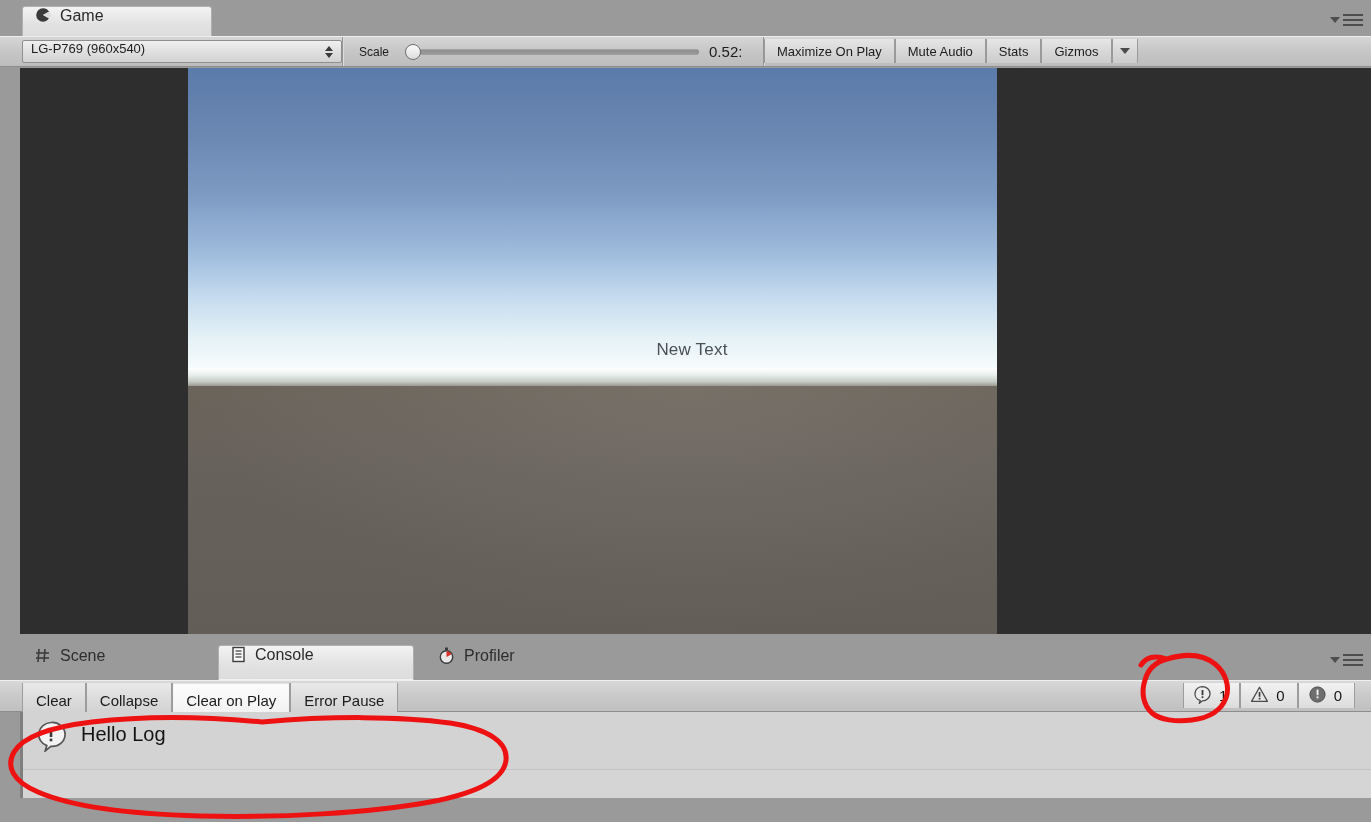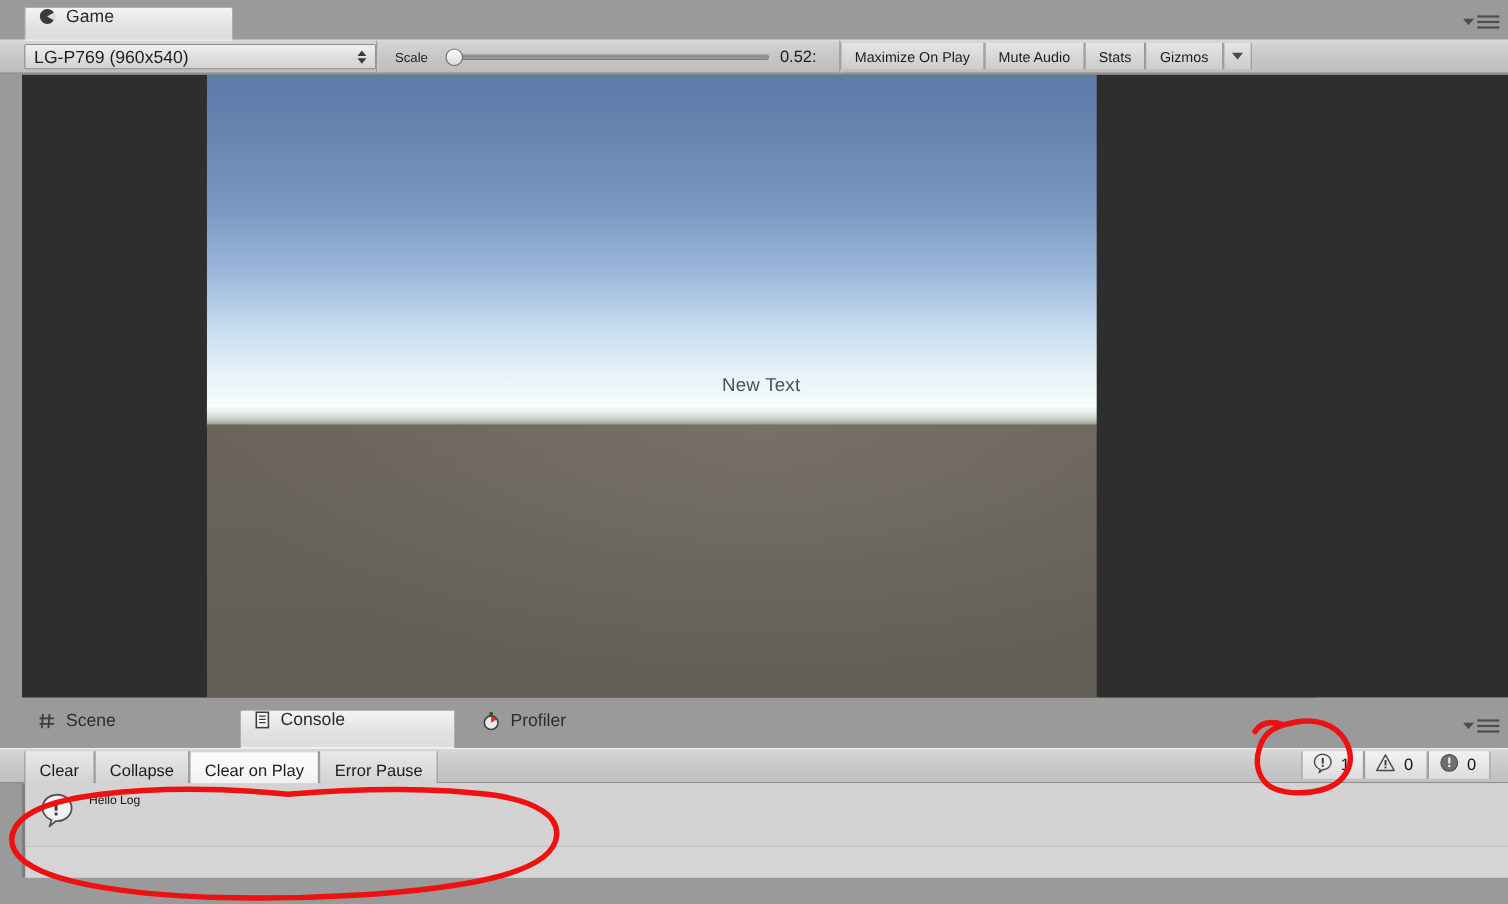--- a/index.html
+++ b/index.html
@@ -77,23 +77,23 @@
     display: flex; align-items: stretch;
   }
   .tb-sep { width: 1px; background: #949494; box-shadow: 1px 0 0 #dcdcdc; }
 
   #resolution-dropdown {
     position: relative;
     width: 320px; margin: 3px 0 3px 22px;
     background: linear-gradient(to bottom, #f0f0f0 0%, #e0e0e0 50%, #d2d2d2 100%);
     border: 1px solid #8f8f8f;
     border-radius: 2px;
-    display: flex; align-items: flex-end;
+    display: flex; align-items: flex-start;
     padding: 0 8px;
-    font-size: 16px; color: #1e1e1e;
+    font-size: 13px; color: #1e1e1e;
   }
   #resolution-dropdown .updown {
     position: absolute; right: 8px; top: 50%; transform: translateY(-50%);
     display: flex; flex-direction: column; gap: 2px; align-items: center;
   }
   #resolution-dropdown .updown .a {
     width: 0; height: 0; border-left: 4px solid transparent;
     border-right: 4px solid transparent; border-bottom: 5px solid #3a3a3a;
   }
   #resolution-dropdown .updown .b {
@@ -253,21 +253,21 @@
     overflow: hidden;
   }
   .log-row {
     display: flex; align-items: flex-start; gap: 14px;
     padding: 8px 0 8px 12px;
     height: 58px;
     background: #d3d3d3;
     border-bottom: 1px solid #c2c2c2;
   }
   .log-text { display: flex; flex-direction: column; gap: 2px; padding-top: 1px; }
-  .log-line { font-size: 11px; color: #141414; line-height: 1.3; }
+  .log-line { font-size: 20px; color: #141414; line-height: 1.3; }
 
   
   #annotations {
     position: absolute; left: 0; top: 0; width: 1371px; height: 822px;
     pointer-events: none;
   }
 </style>
 </head>
 <body>
 

